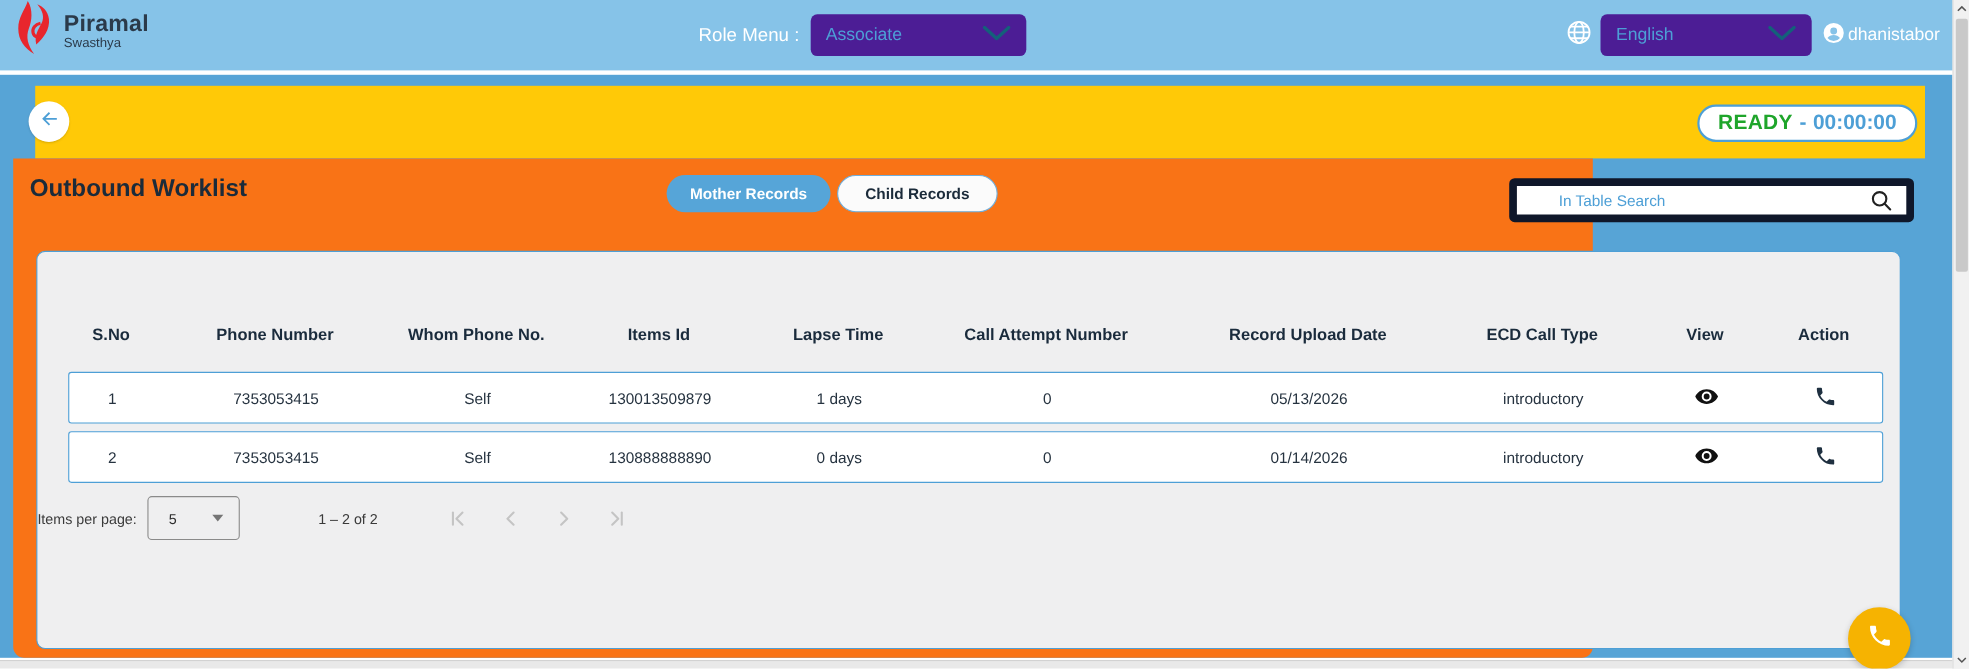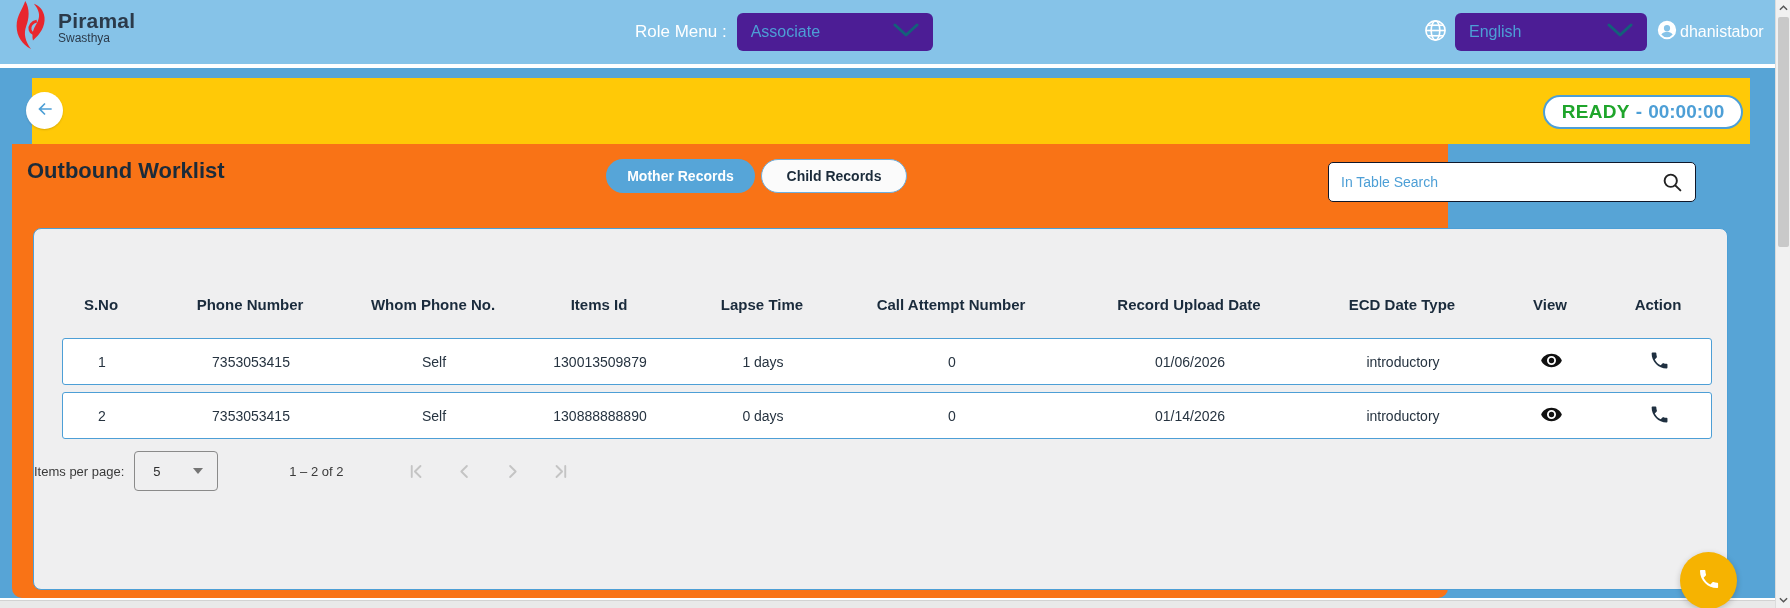--- a/index.html
+++ b/index.html
@@ -40,22 +40,22 @@
   .ready-pill .tm { color:#4D9FD6; font-weight:bold; font-size:19px; }
 
   
   .panel { position:absolute; left:12px; top:144px; width:1436px; height:454px; background:#f97316;
            border-radius:0 0 10px 10px; }
   .page-title { position:absolute; left:15px; top:14px; font-size:22px; font-weight:bold; color:#1B2B3A; }
   .tab { position:absolute; top:15px; height:34px; border-radius:17px; display:flex; align-items:center;
          justify-content:center; font-size:14px; font-weight:bold; cursor:pointer; }
   .tab-mother { left:594px; width:149px; background:#56A5D8; color:#ffffff; }
   .tab-child  { left:749px; width:146px; background:#FBFBFB; color:#1B2B3A; border:1px solid #6FAEDC; }
-  .search-box { position:absolute; left:1316px; top:18px; width:368px; height:40px; background:#ffffff;
-                border:1px solid #0f172a; border-radius:5px; display:flex; align-items:center; }
+  .search-box { position:absolute; left:1360px; top:18px; width:368px; height:40px; background:#ffffff;
+                border:7px solid #0f172a; border-radius:5px; display:flex; align-items:center;padding-left:26px; }
   .search-box input { border:none; outline:none; flex:1; height:100%; padding:0 12px; font-size:14px;
                       font-family:"Liberation Sans",sans-serif; color:#333; background:transparent; }
   .search-box input::placeholder { color:#4D9FD6; opacity:1; }
   .search-box .mag { margin-right:12px; display:flex; }
 
   
   .card { position:absolute; left:21px; top:84px; width:1695px; height:362px; background:#EFEFF0;
           border:1px solid #4D9FD6; border-radius:8px; }
   .tgrid { display:grid; grid-template-columns:78px 220px 146px 186px 140px 238px 238px 188px 108px 108px; }
   .thead { position:absolute; left:28px; top:60px; width:1650px; }
@@ -199,33 +199,33 @@
     <div class="card">
 
       <div class="thead tgrid">
         <div class="th">S.No</div>
         <div class="th">Phone Number</div>
         <div class="th">Whom Phone No.</div>
         <div class="th">Items Id</div>
         <div class="th">Lapse Time</div>
         <div class="th">Call Attempt Number</div>
         <div class="th">Record Upload Date</div>
-        <div class="th">ECD Date Type</div>
+        <div class="th">ECD Call Type</div>
         <div class="th">View</div>
         <div class="th">Action</div>
       </div>
 
       <div class="trow row-1 tgrid">
         <div class="td">1</div>
         <div class="td">7353053415</div>
         <div class="td">Self</div>
         <div class="td">130013509879</div>
         <div class="td">1 days</div>
         <div class="td">0</div>
-        <div class="td">01/06/2026</div>
+        <div class="td">05/13/2026</div>
         <div class="td">introductory</div>
         <div class="td icon-btn">
           <span>
             <svg width="23" height="23" viewBox="0 0 24 24" fill="#111">
               <path d="M12 5C7 5 2.9 7.9 1.2 12 2.9 16.1 7 19 12 19s9.1-2.9 10.8-7C21.1 7.9 17 5 12 5zm0 11.7A4.7 4.7 0 1 1 12 7.3a4.7 4.7 0 0 1 0 9.4zm0-7.5a2.8 2.8 0 1 0 0 5.6 2.8 2.8 0 0 0 0-5.6z"></path>
             </svg>
           </span>
         </div>
         <div class="td icon-btn">
           <span>

